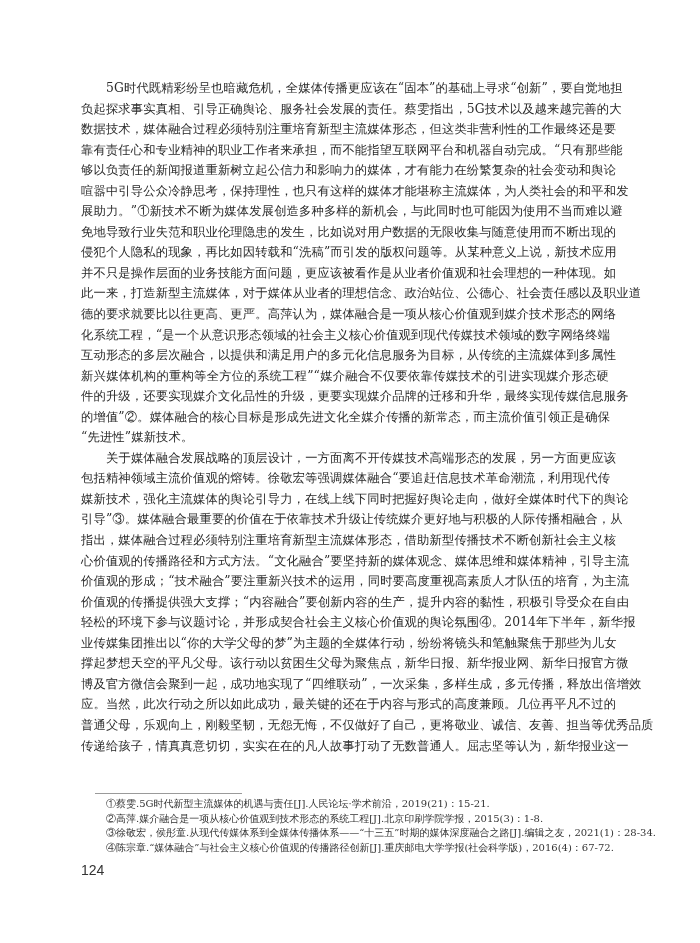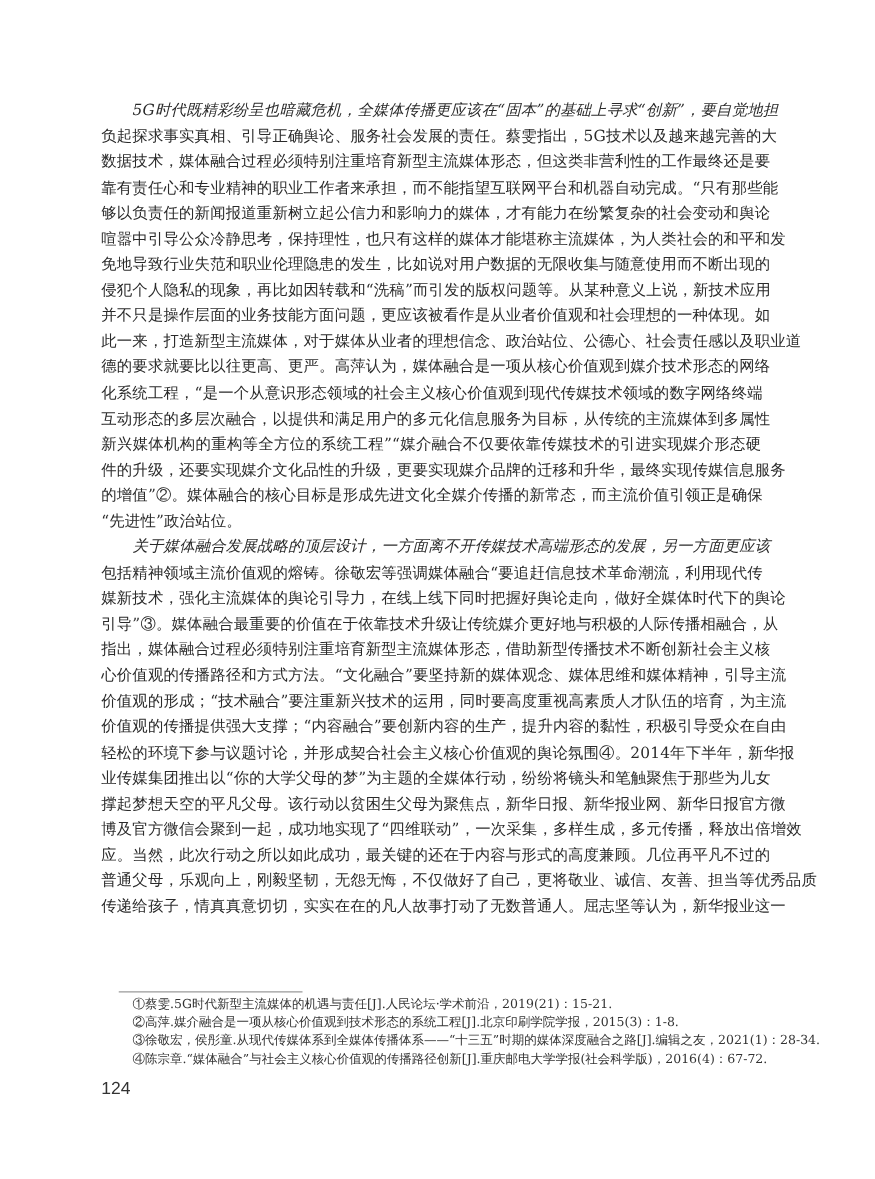--- a/index.html
+++ b/index.html
@@ -3,50 +3,51 @@
 <meta charset="utf-8">
 <style>
   html, body { margin:0; padding:0; background:#fff; }
   body { width:700px; height:943px; position:relative; overflow:hidden;
          font-family:"DejaVu Serif","Liberation Serif",serif; color:#2a2a2a; }
   .page { position:absolute; left:0; top:0; width:700px; height:943px; }
   .body-text { position:absolute; left:81px; top:78px; width:528px; }
   .line { height:20.55px; line-height:20.55px; font-size:12.3px; white-space:nowrap;
           text-align:justify; text-align-last:justify; letter-spacing:0.15px; }
   .line.last { text-align-last:left; }
-  .line.indent { padding-left:25px;font-style:italic; }
+  .line.indent { padding-left:25px; }
   .rule { position:absolute; left:95px; top:793px; width:147px; height:0;
           border-top:1px solid #9a9a9a; }
   .notes { position:absolute; left:106px; top:797px; width:520px; }
   .note { font-size:10px; line-height:14.5px; height:14.5px; white-space:nowrap; color:#333; }
   .pageno { position:absolute; left:81px; top:862px; font-size:14px; color:#333;
             font-family:Liberation Sans, sans-serif; }
 </style>
 </head>
 <body>
 
 <div class="page">
   <div class="body-text" id="body-text">
       <div class="line indent">5G时代既精彩纷呈也暗藏危机，全媒体传播更应该在“固本”的基础上寻求“创新”，要自觉地担</div>
       <div class="line">负起探求事实真相、引导正确舆论、服务社会发展的责任。蔡雯指出，5G技术以及越来越完善的大</div>
       <div class="line">数据技术，媒体融合过程必须特别注重培育新型主流媒体形态，但这类非营利性的工作最终还是要</div>
       <div class="line">靠有责任心和专业精神的职业工作者来承担，而不能指望互联网平台和机器自动完成。“只有那些能</div>
       <div class="line">够以负责任的新闻报道重新树立起公信力和影响力的媒体，才有能力在纷繁复杂的社会变动和舆论</div>
       <div class="line">喧嚣中引导公众冷静思考，保持理性，也只有这样的媒体才能堪称主流媒体，为人类社会的和平和发</div>
+      <div class="line">展助力。”①新技术不断为媒体发展创造多种多样的新机会，与此同时也可能因为使用不当而难以避</div>
       <div class="line">免地导致行业失范和职业伦理隐患的发生，比如说对用户数据的无限收集与随意使用而不断出现的</div>
       <div class="line">侵犯个人隐私的现象，再比如因转载和“洗稿”而引发的版权问题等。从某种意义上说，新技术应用</div>
       <div class="line">并不只是操作层面的业务技能方面问题，更应该被看作是从业者价值观和社会理想的一种体现。如</div>
       <div class="line">此一来，打造新型主流媒体，对于媒体从业者的理想信念、政治站位、公德心、社会责任感以及职业道</div>
       <div class="line">德的要求就要比以往更高、更严。高萍认为，媒体融合是一项从核心价值观到媒介技术形态的网络</div>
       <div class="line">化系统工程，“是一个从意识形态领域的社会主义核心价值观到现代传媒技术领域的数字网络终端</div>
       <div class="line">互动形态的多层次融合，以提供和满足用户的多元化信息服务为目标，从传统的主流媒体到多属性</div>
       <div class="line">新兴媒体机构的重构等全方位的系统工程”“媒介融合不仅要依靠传媒技术的引进实现媒介形态硬</div>
       <div class="line">件的升级，还要实现媒介文化品性的升级，更要实现媒介品牌的迁移和升华，最终实现传媒信息服务</div>
       <div class="line">的增值”②。媒体融合的核心目标是形成先进文化全媒介传播的新常态，而主流价值引领正是确保</div>
-      <div class="line last">“先进性”政治站位。</div>
+      <div class="line last">“先进性”媒新技术。</div>
       <div class="line indent">关于媒体融合发展战略的顶层设计，一方面离不开传媒技术高端形态的发展，另一方面更应该</div>
       <div class="line">包括精神领域主流价值观的熔铸。徐敬宏等强调媒体融合“要追赶信息技术革命潮流，利用现代传</div>
       <div class="line">媒新技术，强化主流媒体的舆论引导力，在线上线下同时把握好舆论走向，做好全媒体时代下的舆论</div>
       <div class="line">引导”③。媒体融合最重要的价值在于依靠技术升级让传统媒介更好地与积极的人际传播相融合，从</div>
       <div class="line">指出，媒体融合过程必须特别注重培育新型主流媒体形态，借助新型传播技术不断创新社会主义核</div>
       <div class="line">心价值观的传播路径和方式方法。“文化融合”要坚持新的媒体观念、媒体思维和媒体精神，引导主流</div>
       <div class="line">价值观的形成；“技术融合”要注重新兴技术的运用，同时要高度重视高素质人才队伍的培育，为主流</div>
       <div class="line">价值观的传播提供强大支撑；“内容融合”要创新内容的生产，提升内容的黏性，积极引导受众在自由</div>
       <div class="line">轻松的环境下参与议题讨论，并形成契合社会主义核心价值观的舆论氛围④。2014年下半年，新华报</div>
       <div class="line">业传媒集团推出以“你的大学父母的梦”为主题的全媒体行动，纷纷将镜头和笔触聚焦于那些为儿女</div>

